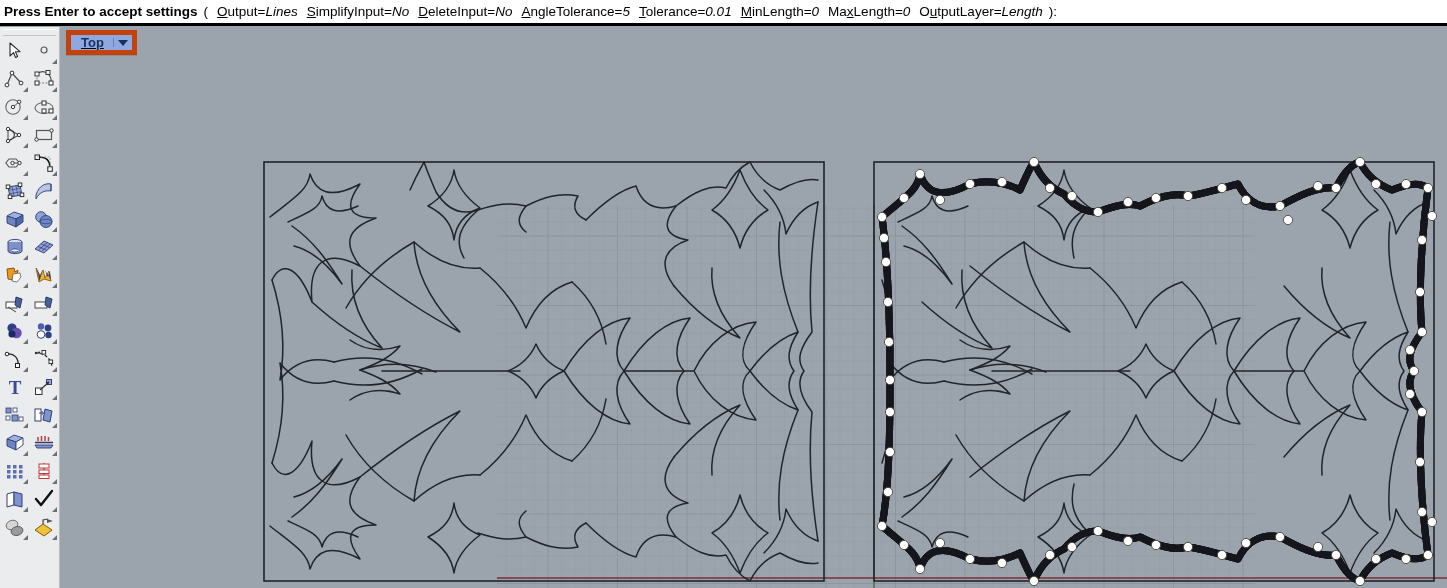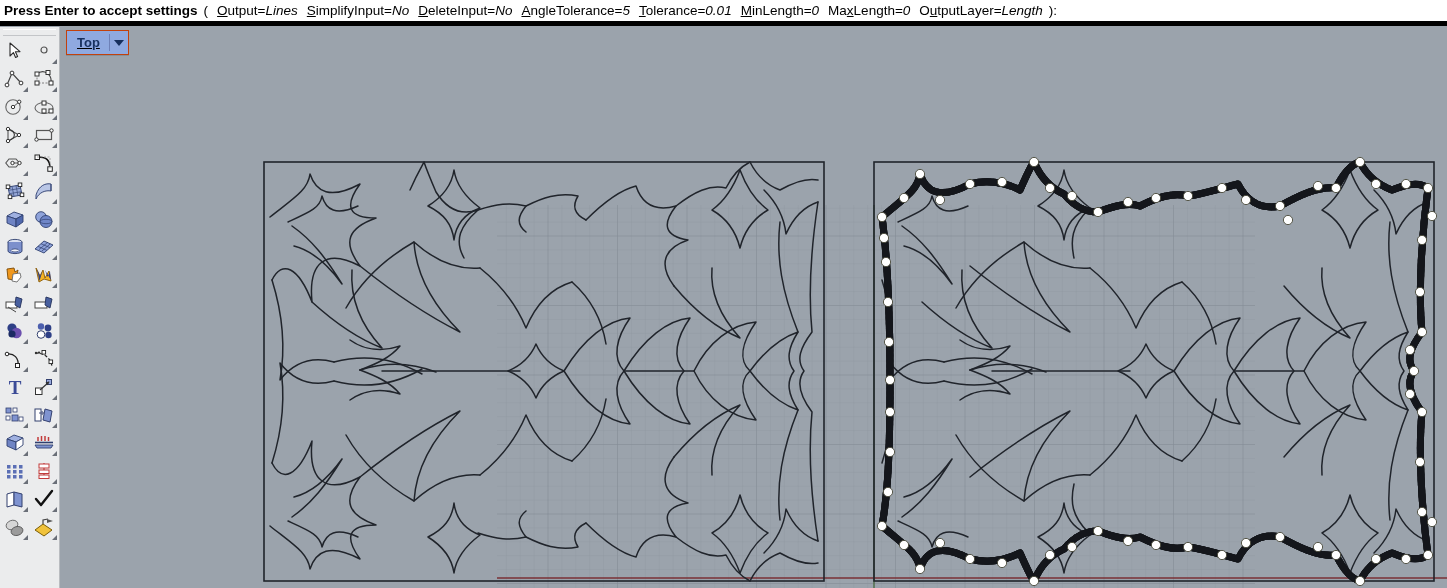--- a/index.html
+++ b/index.html
@@ -7,21 +7,21 @@
     width:1447px;height:588px;overflow:hidden;
     font-family:"Liberation Sans", sans-serif;
     background:#9ba3ac;
   }
   #app{position:relative;width:1447px;height:588px;}
 
   
   .cmdbar{
     position:absolute;left:0;top:0;width:1447px;height:26px;
     background:#ffffff;
-    border-bottom:5px solid #000000;
+    border-bottom:3px solid #000000;
     box-sizing:border-box;
     display:flex;align-items:center;
     padding-left:4px;
     font-size:13.5px;color:#000;
     white-space:nowrap;
   }
   .cmd-strong{font-weight:bold;}
   .cmd-opt{margin-left:9px;text-align:center;}
   .cmd-opt .u{text-decoration:underline;}
   .cmd-val{font-style:italic;}
@@ -59,21 +59,21 @@
   .viewport{
     position:absolute;left:61px;top:27px;
     width:1386px;height:561px;
     background:#9ba3ac;
     overflow:hidden;
   }
   .vp-tab{
     position:absolute;left:5px;top:3px;height:25px;
     display:flex;align-items:stretch;
     background:#8fa9e0;
-    border:1px solid #c2410c;
+    border:5px solid #c2410c;
     box-sizing:border-box;
     z-index:30;
     box-shadow:0 1px 0 rgba(0,0,0,.12);
     text-decoration:underline;
   }
   .vp-tab .lbl{
     display:flex;align-items:center;padding:0 9px 0 10px;
     font-size:13px;font-weight:bold;color:#17305e;
   }
   .vp-tab .sep{width:1px;background:#6e81b8;margin:3px 0;}

